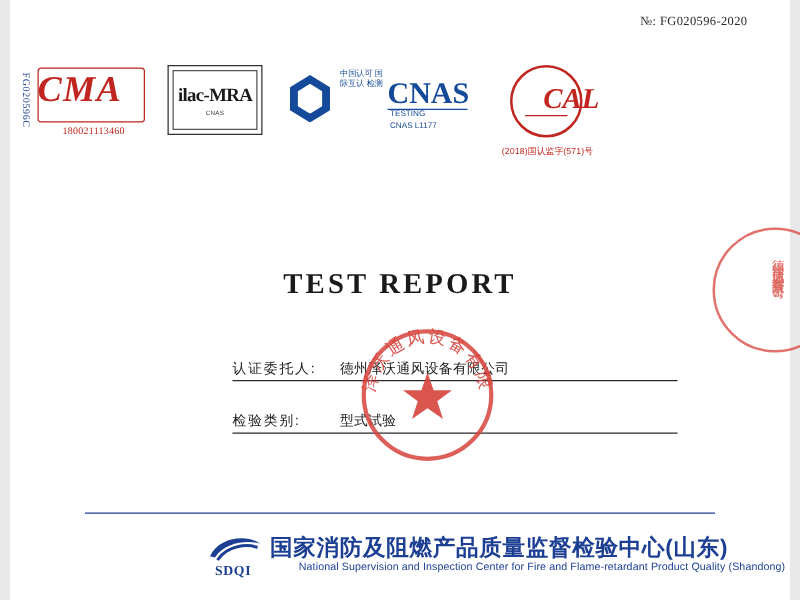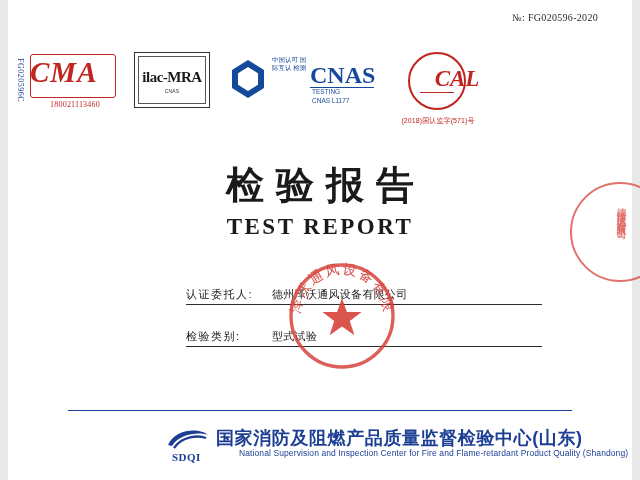--- a/index.html
+++ b/index.html
@@ -479,21 +479,20 @@
       </div>
 
       <div class="cal">
         <div class="cal-circle"></div>
         <div class="cal-text">CAL</div>
         <div class="cal-bar"></div>
         <div class="cal-num">(2018)国认监字(571)号</div>
       </div>
     </div>
 
-    <div class="title-cn">检验报告</div>
     <div class="title-en">TEST REPORT</div>
 
     <div class="seal-edge"></div>
     <div class="seal-edge-txt">德州泽沃通风设备有限公司</div>
 
     <div class="fields">
       <div class="field f1">
         <span class="field-label">认证委托人:</span>
         <span class="field-value">德州泽沃通风设备有限公司</span>
         <span class="field-line"></span>

